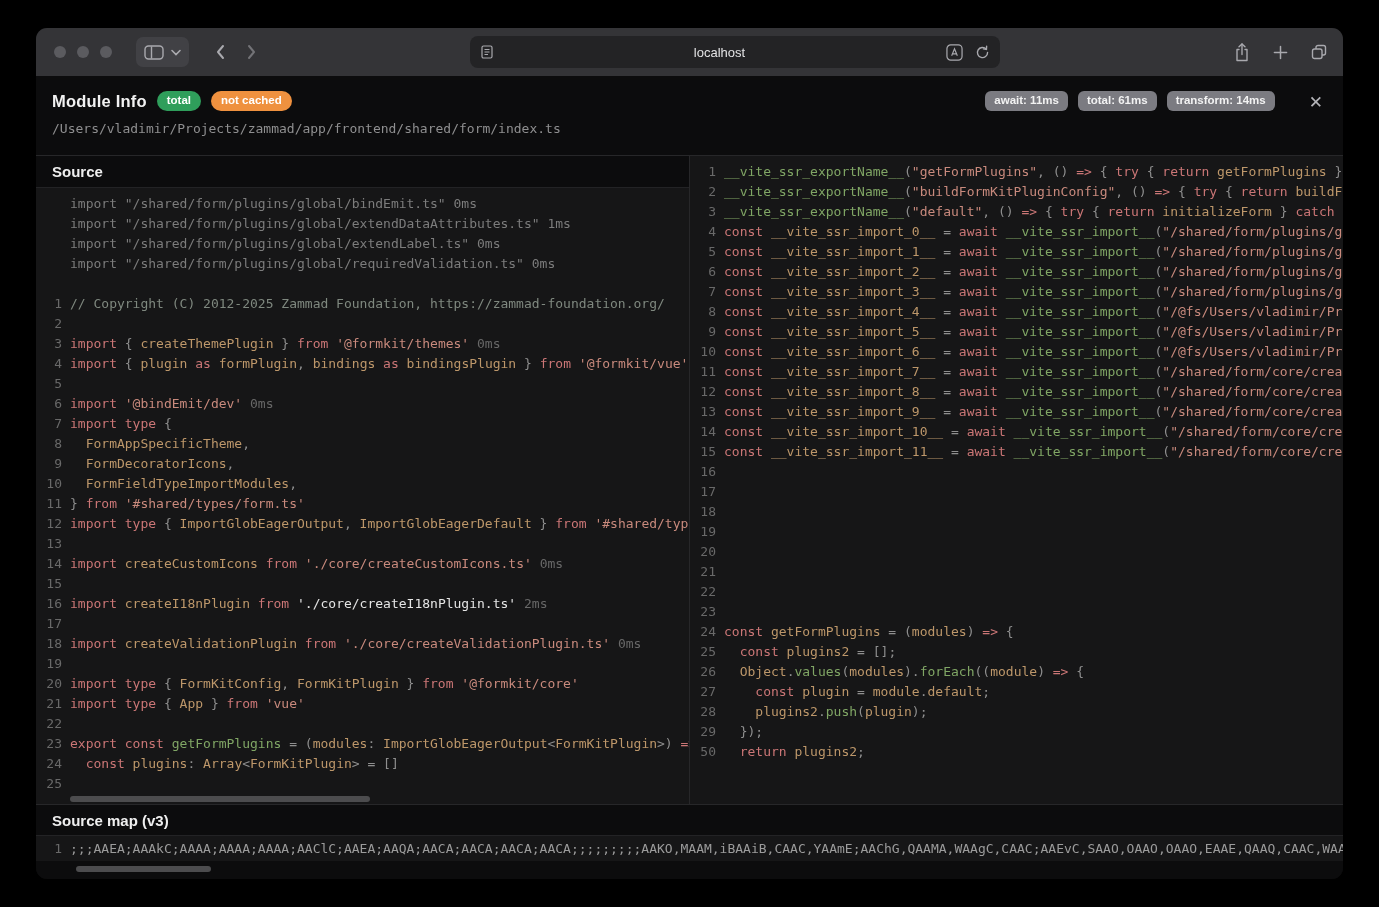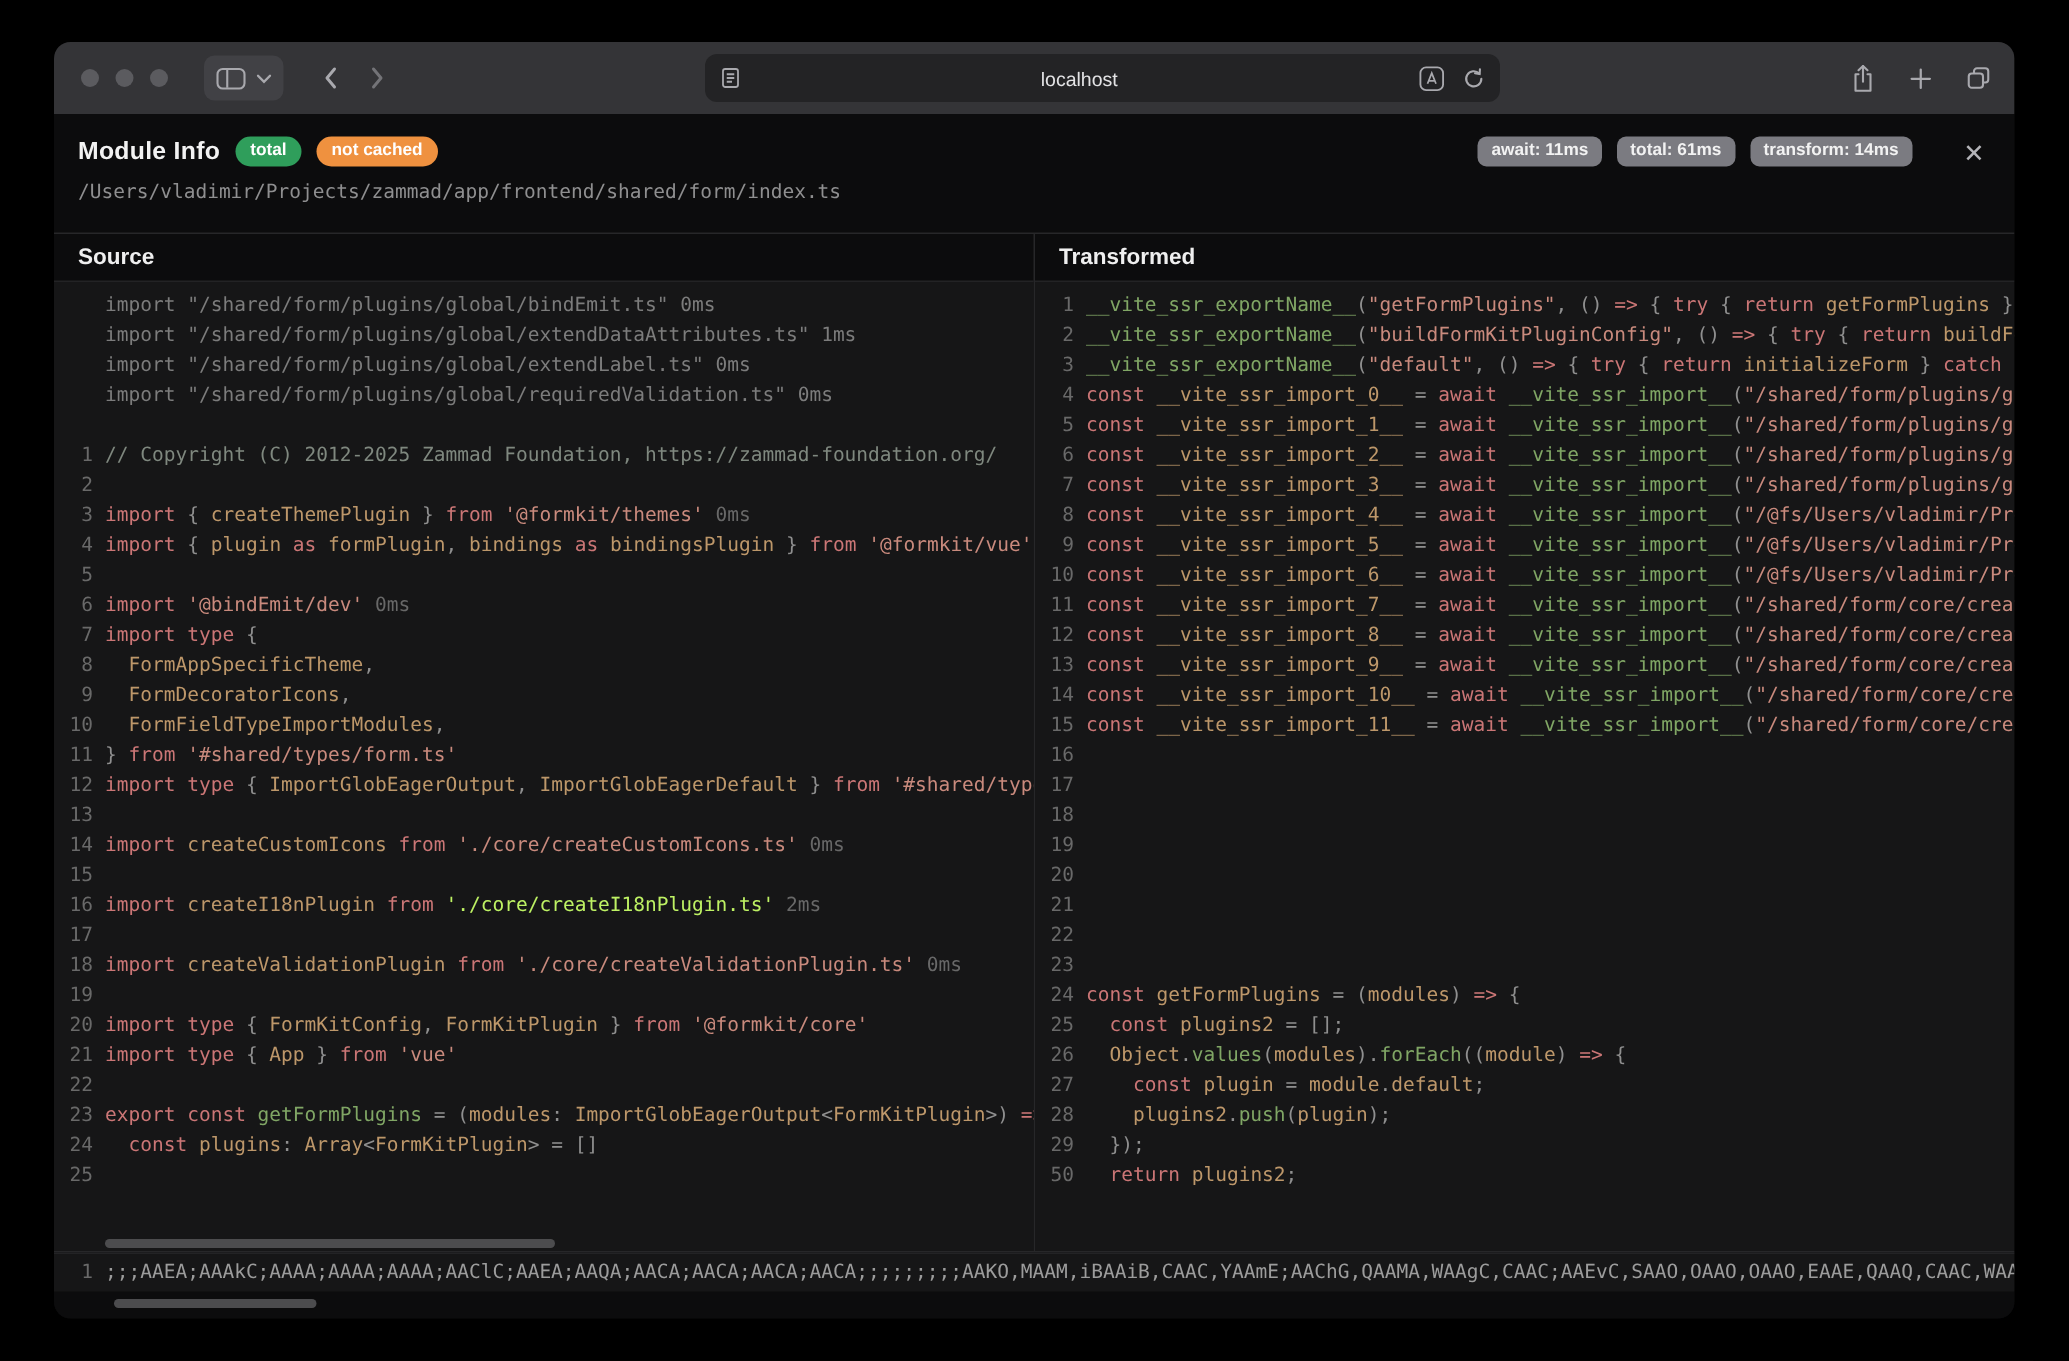--- a/index.html
+++ b/index.html
@@ -186,34 +186,33 @@
           <div class="code-line"><span class="ln">6</span><span class="lc"><span style="color: rgb(203, 118, 118);">import</span><span style="color: rgb(201, 138, 125);"> '@bindEmit/dev'</span><span style="color: rgb(104, 104, 104);"> 0ms</span></span></div>
           <div class="code-line"><span class="ln">7</span><span class="lc"><span style="color: rgb(203, 118, 118);">import type</span><span style="color: rgb(143, 143, 143);"> {</span></span></div>
           <div class="code-line"><span class="ln">8</span><span class="lc"><span style="color: rgb(189, 151, 106);">  FormAppSpecificTheme</span><span style="color: rgb(143, 143, 143);">,</span></span></div>
           <div class="code-line"><span class="ln">9</span><span class="lc"><span style="color: rgb(189, 151, 106);">  FormDecoratorIcons</span><span style="color: rgb(143, 143, 143);">,</span></span></div>
           <div class="code-line"><span class="ln">10</span><span class="lc"><span style="color: rgb(189, 151, 106);">  FormFieldTypeImportModules</span><span style="color: rgb(143, 143, 143);">,</span></span></div>
           <div class="code-line"><span class="ln">11</span><span class="lc"><span style="color: rgb(143, 143, 143);">} </span><span style="color: rgb(203, 118, 118);">from</span><span style="color: rgb(201, 138, 125);"> '#shared/types/form.ts'</span></span></div>
           <div class="code-line"><span class="ln">12</span><span class="lc"><span style="color: rgb(203, 118, 118);">import type</span><span style="color: rgb(143, 143, 143);"> { </span><span style="color: rgb(189, 151, 106);">ImportGlobEagerOutput</span><span style="color: rgb(143, 143, 143);">, </span><span style="color: rgb(189, 151, 106);">ImportGlobEagerDefault</span><span style="color: rgb(143, 143, 143);"> } </span><span style="color: rgb(203, 118, 118);">from</span><span style="color: rgb(201, 138, 125);"> '#shared/types/utils.ts'</span></span></div>
           <div class="code-line"><span class="ln">13</span><span class="lc"></span></div>
           <div class="code-line"><span class="ln">14</span><span class="lc"><span style="color: rgb(203, 118, 118);">import</span><span style="color: rgb(189, 151, 106);"> createCustomIcons</span><span style="color: rgb(203, 118, 118);"> from</span><span style="color: rgb(201, 138, 125);"> './core/createCustomIcons.ts'</span><span style="color: rgb(104, 104, 104);"> 0ms</span></span></div>
           <div class="code-line"><span class="ln">15</span></div>
-          <div class="code-line"><span class="ln">16</span><span class="lc"><span style="color: rgb(203, 118, 118);">import</span><span style="color: rgb(189, 151, 106);"> createI18nPlugin</span><span style="color: rgb(203, 118, 118);"> from</span><span style="color: #bef264;"> './core/createI18nPlugin.ts'</span><span style="color: rgb(104, 104, 104);"> 2ms</span></span></div>
+          <div class="code-line"><span class="ln">16</span><span class="lc"><span style="color: rgb(203, 118, 118);">import</span><span style="color: rgb(189, 151, 106);"> createI18nPlugin</span><span style="color: rgb(203, 118, 118);"> from</span><span style="color: #e5e5e5;"> './core/createI18nPlugin.ts'</span><span style="color: rgb(104, 104, 104);"> 2ms</span></span></div>
           <div class="code-line"><span class="ln">17</span></div>
           <div class="code-line"><span class="ln">18</span><span class="lc"><span style="color: rgb(203, 118, 118);">import</span><span style="color: rgb(189, 151, 106);"> createValidationPlugin</span><span style="color: rgb(203, 118, 118);"> from</span><span style="color: rgb(201, 138, 125);"> './core/createValidationPlugin.ts'</span><span style="color: rgb(104, 104, 104);"> 0ms</span></span></div>
           <div class="code-line"><span class="ln">19</span><span class="lc"></span></div>
           <div class="code-line"><span class="ln">20</span><span class="lc"><span style="color: rgb(203, 118, 118);">import type</span><span style="color: rgb(143, 143, 143);"> { </span><span style="color: rgb(189, 151, 106);">FormKitConfig</span><span style="color: rgb(143, 143, 143);">, </span><span style="color: rgb(189, 151, 106);">FormKitPlugin</span><span style="color: rgb(143, 143, 143);"> } </span><span style="color: rgb(203, 118, 118);">from</span><span style="color: rgb(201, 138, 125);"> '@formkit/core'</span></span></div>
           <div class="code-line"><span class="ln">21</span><span class="lc"><span style="color: rgb(203, 118, 118);">import type</span><span style="color: rgb(143, 143, 143);"> { </span><span style="color: rgb(189, 151, 106);">App</span><span style="color: rgb(143, 143, 143);"> } </span><span style="color: rgb(203, 118, 118);">from</span><span style="color: rgb(201, 138, 125);"> 'vue'</span></span></div>
           <div class="code-line"><span class="ln">22</span><span class="lc"></span></div>
           <div class="code-line"><span class="ln">23</span><span class="lc"><span style="color: rgb(203, 118, 118);">export const</span><span style="color: rgb(128, 166, 101);"> getFormPlugins</span><span style="color: rgb(143, 143, 143);"> = (</span><span style="color: rgb(189, 151, 106);">modules</span><span style="color: rgb(143, 143, 143);">: </span><span style="color: rgb(189, 151, 106);">ImportGlobEagerOutput</span><span style="color: rgb(143, 143, 143);">&lt;</span><span style="color: rgb(189, 151, 106);">FormKitPlugin</span><span style="color: rgb(143, 143, 143);">&gt;) </span><span style="color: rgb(203, 118, 118);">=&gt;</span></span></div>
           <div class="code-line"><span class="ln">24</span><span class="lc"><span style="color: rgb(203, 118, 118);">  const</span><span style="color: rgb(189, 151, 106);"> plugins</span><span style="color: rgb(143, 143, 143);">: </span><span style="color: rgb(189, 151, 106);">Array</span><span style="color: rgb(143, 143, 143);">&lt;</span><span style="color: rgb(189, 151, 106);">FormKitPlugin</span><span style="color: rgb(143, 143, 143);">&gt; = []</span></span></div>
           <div class="code-line"><span class="ln">25</span><span class="lc"></span></div>
         </div>
     </section>
     <section class="panel">
-      <div class="panel-header">Transformed</div>
       <div class="code">
           <div class="code-line"><span class="ln">1</span><span class="lc"><span style="color: rgb(128, 166, 101);">__vite_ssr_exportName__</span><span style="color: rgb(143, 143, 143);">(</span><span style="color: rgb(201, 138, 125);">"getFormPlugins"</span><span style="color: rgb(143, 143, 143);">, () </span><span style="color: rgb(203, 118, 118);">=&gt;</span><span style="color: rgb(143, 143, 143);"> { </span><span style="color: rgb(203, 118, 118);">try</span><span style="color: rgb(143, 143, 143);"> { </span><span style="color: rgb(203, 118, 118);">return</span><span style="color: rgb(189, 151, 106);"> getFormPlugins</span><span style="color: rgb(143, 143, 143);"> } </span></span></div>
           <div class="code-line"><span class="ln">2</span><span class="lc"><span style="color: rgb(128, 166, 101);">__vite_ssr_exportName__</span><span style="color: rgb(143, 143, 143);">(</span><span style="color: rgb(201, 138, 125);">"buildFormKitPluginConfig"</span><span style="color: rgb(143, 143, 143);">, () </span><span style="color: rgb(203, 118, 118);">=&gt;</span><span style="color: rgb(143, 143, 143);"> { </span><span style="color: rgb(203, 118, 118);">try</span><span style="color: rgb(143, 143, 143);"> { </span><span style="color: rgb(203, 118, 118);">return</span><span style="color: rgb(189, 151, 106);"> buildFormKitPluginConfig</span></span></div>
           <div class="code-line"><span class="ln">3</span><span class="lc"><span style="color: rgb(128, 166, 101);">__vite_ssr_exportName__</span><span style="color: rgb(143, 143, 143);">(</span><span style="color: rgb(201, 138, 125);">"default"</span><span style="color: rgb(143, 143, 143);">, () </span><span style="color: rgb(203, 118, 118);">=&gt;</span><span style="color: rgb(143, 143, 143);"> { </span><span style="color: rgb(203, 118, 118);">try</span><span style="color: rgb(143, 143, 143);"> { </span><span style="color: rgb(203, 118, 118);">return</span><span style="color: rgb(189, 151, 106);"> initializeForm</span><span style="color: rgb(143, 143, 143);"> } </span><span style="color: rgb(203, 118, 118);">catch</span><span style="color: rgb(143, 143, 143);"> {} });</span></span></div>
           <div class="code-line"><span class="ln">4</span><span class="lc"><span style="color: rgb(203, 118, 118);">const</span><span style="color: rgb(189, 151, 106);"> __vite_ssr_import_0__</span><span style="color: rgb(143, 143, 143);"> = </span><span style="color: rgb(203, 118, 118);">await</span><span style="color: rgb(128, 166, 101);"> __vite_ssr_import__</span><span style="color: rgb(143, 143, 143);">(</span><span style="color: rgb(201, 138, 125);">"/shared/form/plugins/global/bindEmit.ts"</span></span></div>
           <div class="code-line"><span class="ln">5</span><span class="lc"><span style="color: rgb(203, 118, 118);">const</span><span style="color: rgb(189, 151, 106);"> __vite_ssr_import_1__</span><span style="color: rgb(143, 143, 143);"> = </span><span style="color: rgb(203, 118, 118);">await</span><span style="color: rgb(128, 166, 101);"> __vite_ssr_import__</span><span style="color: rgb(143, 143, 143);">(</span><span style="color: rgb(201, 138, 125);">"/shared/form/plugins/global/extendDataAttributes.ts"</span></span></div>
           <div class="code-line"><span class="ln">6</span><span class="lc"><span style="color: rgb(203, 118, 118);">const</span><span style="color: rgb(189, 151, 106);"> __vite_ssr_import_2__</span><span style="color: rgb(143, 143, 143);"> = </span><span style="color: rgb(203, 118, 118);">await</span><span style="color: rgb(128, 166, 101);"> __vite_ssr_import__</span><span style="color: rgb(143, 143, 143);">(</span><span style="color: rgb(201, 138, 125);">"/shared/form/plugins/global/extendLabel.ts"</span></span></div>
           <div class="code-line"><span class="ln">7</span><span class="lc"><span style="color: rgb(203, 118, 118);">const</span><span style="color: rgb(189, 151, 106);"> __vite_ssr_import_3__</span><span style="color: rgb(143, 143, 143);"> = </span><span style="color: rgb(203, 118, 118);">await</span><span style="color: rgb(128, 166, 101);"> __vite_ssr_import__</span><span style="color: rgb(143, 143, 143);">(</span><span style="color: rgb(201, 138, 125);">"/shared/form/plugins/global/requiredValidation.ts"</span></span></div>
           <div class="code-line"><span class="ln">8</span><span class="lc"><span style="color: rgb(203, 118, 118);">const</span><span style="color: rgb(189, 151, 106);"> __vite_ssr_import_4__</span><span style="color: rgb(143, 143, 143);"> = </span><span style="color: rgb(203, 118, 118);">await</span><span style="color: rgb(128, 166, 101);"> __vite_ssr_import__</span><span style="color: rgb(143, 143, 143);">(</span><span style="color: rgb(201, 138, 125);">"/@fs/Users/vladimir/Projects/zammad/node_modules/@formkit/themes/dist/index.mjs"</span></span></div>
           <div class="code-line"><span class="ln">9</span><span class="lc"><span style="color: rgb(203, 118, 118);">const</span><span style="color: rgb(189, 151, 106);"> __vite_ssr_import_5__</span><span style="color: rgb(143, 143, 143);"> = </span><span style="color: rgb(203, 118, 118);">await</span><span style="color: rgb(128, 166, 101);"> __vite_ssr_import__</span><span style="color: rgb(143, 143, 143);">(</span><span style="color: rgb(201, 138, 125);">"/@fs/Users/vladimir/Projects/zammad/node_modules/@formkit/vue/dist/index.mjs"</span></span></div>
@@ -236,19 +235,20 @@
           <div class="code-line"><span class="ln">26</span><span class="lc"><span style="color: rgb(189, 151, 106);">  Object</span><span style="color: rgb(143, 143, 143);">.</span><span style="color: rgb(128, 166, 101);">values</span><span style="color: rgb(143, 143, 143);">(</span><span style="color: rgb(189, 151, 106);">modules</span><span style="color: rgb(143, 143, 143);">).</span><span style="color: rgb(128, 166, 101);">forEach</span><span style="color: rgb(143, 143, 143);">((</span><span style="color: rgb(189, 151, 106);">module</span><span style="color: rgb(143, 143, 143);">) </span><span style="color: rgb(203, 118, 118);">=&gt;</span><span style="color: rgb(143, 143, 143);"> {</span></span></div>
           <div class="code-line"><span class="ln">27</span><span class="lc"><span style="color: rgb(203, 118, 118);">    const</span><span style="color: rgb(189, 151, 106);"> plugin</span><span style="color: rgb(143, 143, 143);"> = </span><span style="color: rgb(189, 151, 106);">module</span><span style="color: rgb(143, 143, 143);">.</span><span style="color: rgb(189, 151, 106);">default</span><span style="color: rgb(143, 143, 143);">;</span></span></div>
           <div class="code-line"><span class="ln">28</span><span class="lc"><span style="color: rgb(189, 151, 106);">    plugins2</span><span style="color: rgb(143, 143, 143);">.</span><span style="color: rgb(128, 166, 101);">push</span><span style="color: rgb(143, 143, 143);">(</span><span style="color: rgb(189, 151, 106);">plugin</span><span style="color: rgb(143, 143, 143);">);</span></span></div>
           <div class="code-line"><span class="ln">29</span><span class="lc"><span style="color: rgb(143, 143, 143);">  });</span></span></div>
           <div class="code-line"><span class="ln">50</span><span class="lc"><span style="color: rgb(203, 118, 118);">  return</span><span style="color: rgb(189, 151, 106);"> plugins2</span><span style="color: rgb(143, 143, 143);">;</span></span></div>
         </div>
     </section>
   </div>
 
   <div class="sourcemap">
+    <div class="sm-header">Source map (v3)</div>
     <div class="code sm-code">
         <div class="code-line"><span class="ln">1</span><span class="lc"><span style="color: rgb(156, 156, 156);">;;;AAEA;AAAkC;AAAA;AAAA;AAAA;AAClC;AAEA;AAQA;AACA;AACA;AACA;AACA;;;;;;;;;AAKO,MAAM,iBAAiB,CAAC,YAAmE;AAChG,QAAMA,WAAgC,CAAC;AAEvC,SAAO,OAAO,OAAO,EAAE,QAAQ,CAAC,WAAW;AAC3C</span></span></div>
       </div>
     <div class="bthumb"></div>
   </div>
 
 </div>
 
 </body></html>

